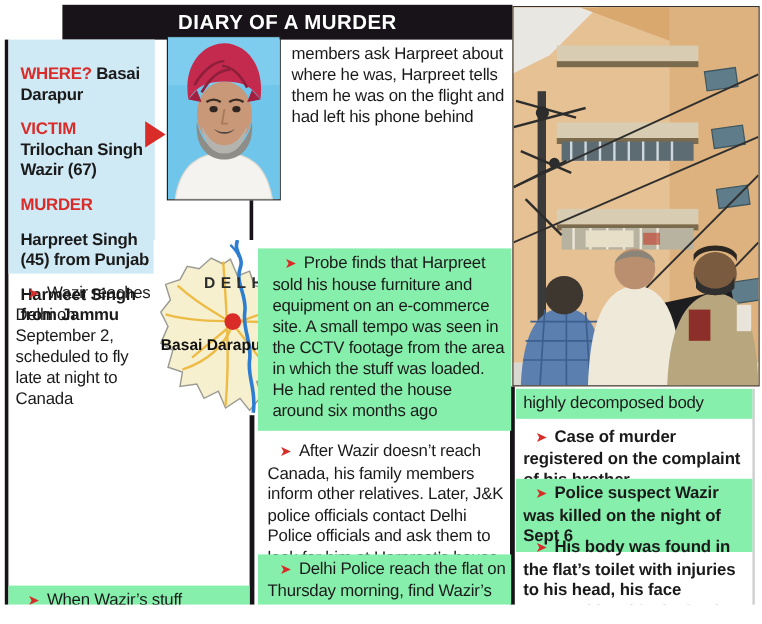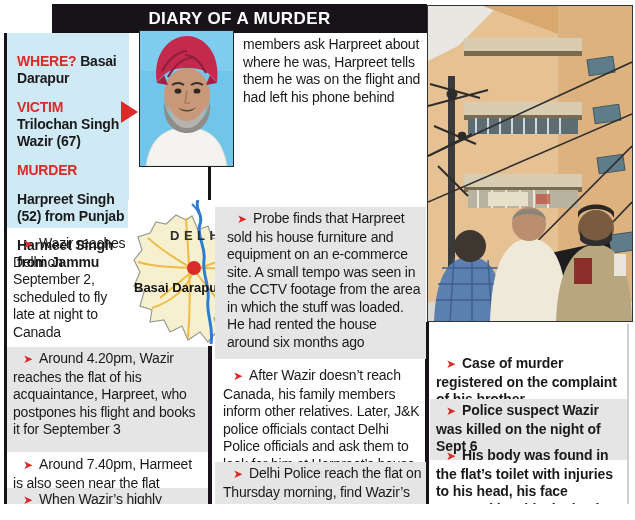--- a/index.html
+++ b/index.html
@@ -24,21 +24,21 @@
     padding:8px 4px 0 10px;box-sizing:border-box;}
   .info-panel p{margin:12px 0 9px 0;font-size:14px;font-weight:bold;line-height:17px;letter-spacing:-.2px;}
   .red{color:#d92b27;}
   
   .portrait{left:139px;top:30px;width:95px;height:137px;border:1px solid #222;box-sizing:border-box;}
   .pointer{left:121px;top:101px;width:0;height:0;
     border-top:11px solid transparent;border-bottom:11px solid transparent;border-left:17px solid #d92b27;}
   
   .item{box-sizing:border-box;padding:3px 4px 4px 6px;}
   .item p{margin:0;font-size:14px;line-height:17.5px;letter-spacing:-.2px;text-indent:10px;}
-  .gray{background:#e5e5e5;}
+  .gray{background:#86efac;}
   .b{color:#d92b27;font-size:12px;margin-right:6px;letter-spacing:0;}
   .cont p{text-indent:0;}
   .bold p{font-weight:bold;letter-spacing:-.1px;}
   
   .m0{padding-left:28px;}
   
   .map{left:128px;top:200px;width:126px;height:146px;background:#fff;}
   
   .photo{left:427px;top:5px;width:206px;height:317px;border:1px solid #333;box-sizing:border-box;background:#e6c193;}
 </style>
@@ -61,21 +61,21 @@
   <div class="abs info-panel">
     <p>
       <span class="red">WHERE?</span>
       <span>Basai Darapur</span>
     </p>
     <p>
       <span class="red">VICTIM</span>
       <span>Trilochan Singh Wazir (67)</span>
     </p>
     <p class="red" style="margin-bottom:2px">MURDER</p>
-    <p>Harpreet Singh (52) from Punjab</p>
+    <p>Harpreet Singh (45) from Punjab</p>
     <p>Harmeet Singh from Jammu</p>
   </div>
 
   <div class="abs pointer"></div>
 
   <div class="abs portrait">
     <svg width="93" height="135" viewBox="0 0 93 135">
       <rect x="0" y="0" width="93" height="135" fill="#6fc5ea"></rect>
       <rect x="0" y="0" width="93" height="40" fill="#7fcdee"></rect>
       <path d="M6,135 C10,106 26,97 46,96 C68,97 82,106 87,135 Z" fill="#f4f3ef" stroke="#d9d7cf" stroke-width="1"></path>
@@ -112,28 +112,22 @@
       <path d="M64,4 C68,8 70,10 71,14" stroke="#2d7dd1" stroke-width="2" fill="none"></path>
       <circle cx="66" cy="68" r="7" fill="#d92b27"></circle>
       <text x="42" y="40" font-size="13" font-weight="bold" letter-spacing="4.5" fill="#2c2c2c">DELHI</text>
       <text x="6" y="92" font-size="13" font-weight="bold" fill="#111">Basai Darapur</text>
     </svg>
   </div>
 
   <div class="abs item" style="left:7px;top:232px;width:127px">
     <p><span class="b">➤</span><span>Wazir reaches Delhi on September 2, scheduled to fly late at night to Canada</span></p>
   </div>
-  <div class="abs item gray" style="left:7px;top:347px;width:201px;height:105px">
-    <p><span class="b">➤</span><span>Around 4.20pm, Wazir reaches the flat of his acquaintance, Harpreet, who postpones his flight and books it for September 3</span></p>
-  </div>
-  <div class="abs item" style="left:7px;top:453px;width:201px">
-    <p><span class="b">➤</span><span>Around 7.40pm, Harmeet is also seen near the flat</span></p>
-  </div>
   <div class="abs item gray" style="left:7px;top:488px;width:201px;height:19px">
-    <p><span class="b">➤</span><span>When Wazir’s highly</span></p>
+    <p><span class="b">➤</span><span>When Wazir’s stuff</span></p>
   </div>
 
   <div class="abs item cont m0" style="left:215px;top:33px;width:211px">
     <p><span>members ask Harpreet about where he was, Harpreet tells them he was on the flight and had left his phone behind</span></p>
   </div>
   <div class="abs item gray" style="left:215px;top:207px;width:211px;height:152px;padding-left:12px">
     <p><span class="b">➤</span><span>Probe finds that Harpreet sold his house furniture and equipment on an e-commerce site. A small tempo was seen in the CCTV footage from the area in which the stuff was loaded. He had rented the house around six months ago</span></p>
   </div>
   <div class="abs item" style="left:215px;top:364px;width:211px;padding-left:8px">
     <p><span class="b">➤</span><span>After Wazir doesn’t reach Canada, his family members inform other relatives. Later, J&amp;K police officials contact Delhi Police officials and ask them to look for him at Harpreet’s house</span></p>
@@ -219,20 +213,23 @@
         <path d="M128,315 C130,262 146,240 168,238 C192,240 202,262 204,315 Z" fill="#b8a77e"></path>
         <circle cx="168" cy="222" r="18" fill="#7a5b3f"></circle>
         <path d="M152,224 C156,238 180,238 184,224 L184,234 C178,242 158,242 152,234 Z" fill="#2f2f2f"></path>
         <path d="M150,212 C154,200 182,200 186,212 L186,206 C180,196 156,196 150,206 Z" fill="#2b2622"></path>
         <rect x="146" y="252" width="18" height="26" fill="#8c2f2b"></rect>
         <rect x="186" y="248" width="12" height="22" fill="#e8e4da"></rect>
       </g>
     </svg>
   </div>
 
+  <div class="abs item cont gray" style="left:430px;top:324px;width:197px">
+    <p><span>highly decomposed body</span></p>
+  </div>
   <div class="abs item bold" style="left:430px;top:352px;width:197px">
     <p><span class="b">➤</span><span>Case of murder registered on the complaint of his brother</span></p>
   </div>
   <div class="abs item bold gray" style="left:430px;top:399px;width:197px">
     <p><span class="b">➤</span><span>Police suspect Wazir was killed on the night of Sept 6</span></p>
   </div>
   <div class="abs item bold" style="left:430px;top:444px;width:197px">
     <p><span class="b">➤</span><span>His body was found in the flat’s toilet with injuries to his head, his face wrapped in a black plastic bag and potato stuck between his teeth</span></p>
   </div>
 

